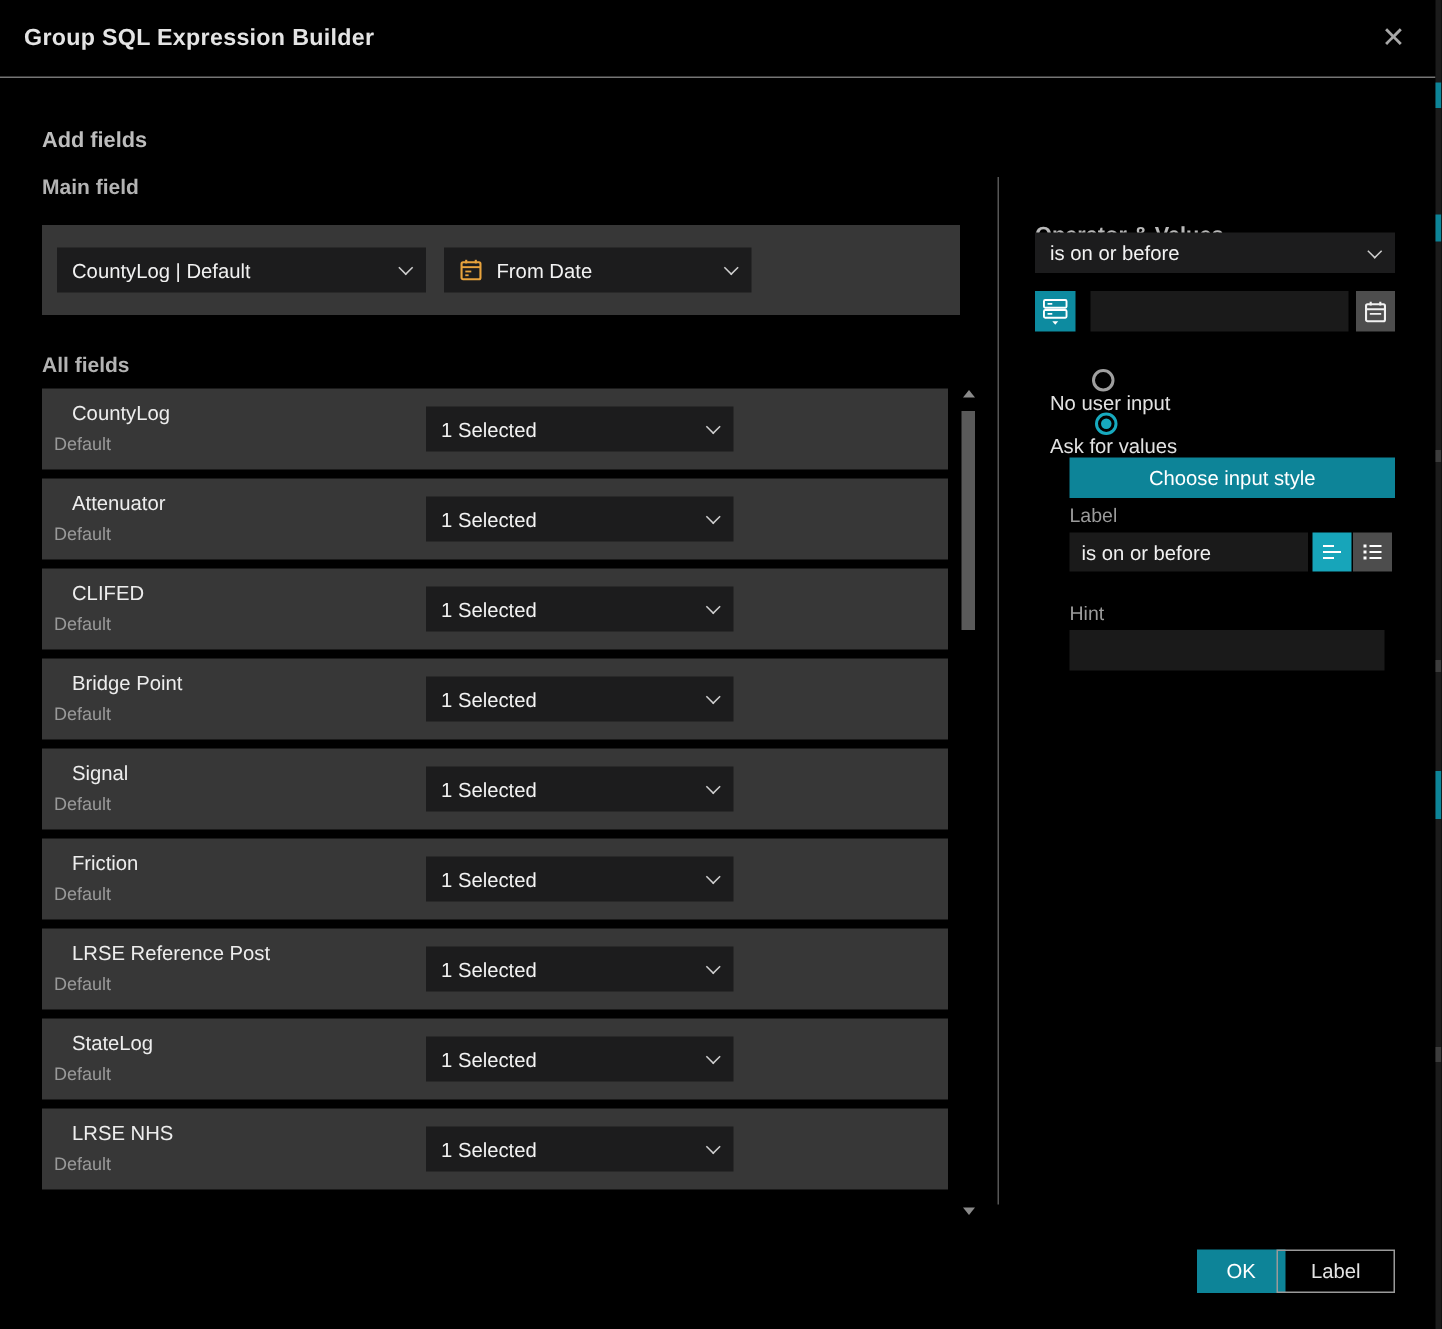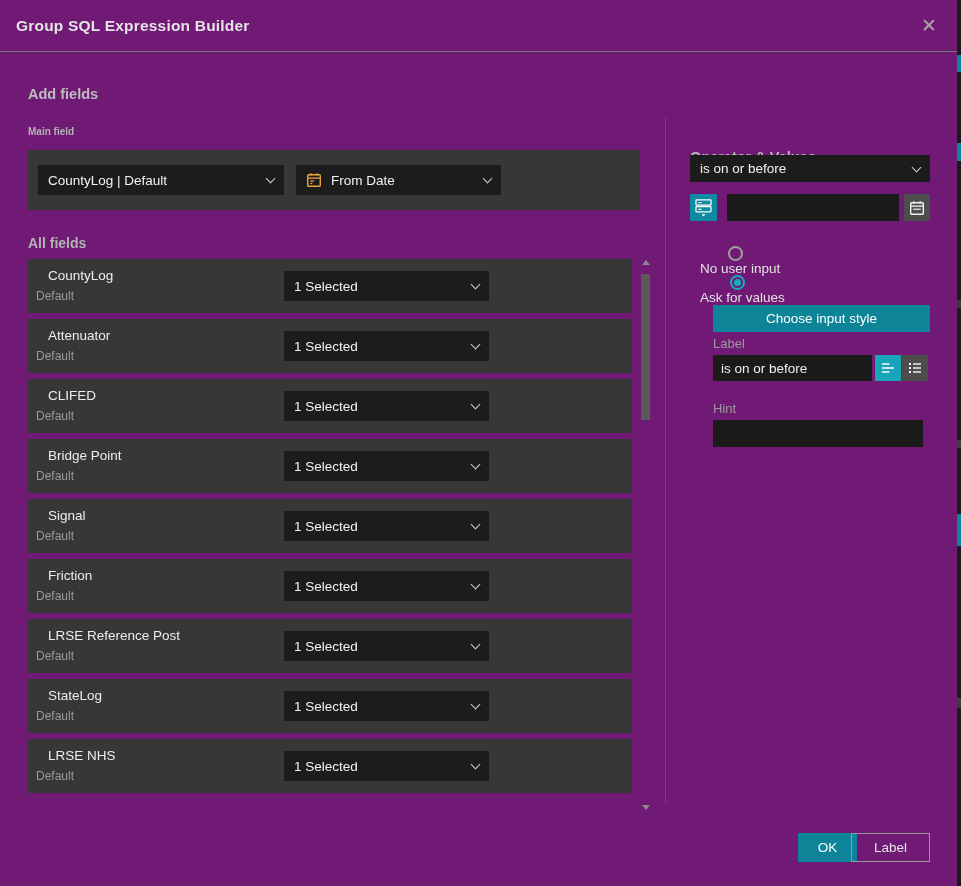--- a/index.html
+++ b/index.html
@@ -1,29 +1,29 @@
 <!DOCTYPE html>
 <html><head>
 <meta charset="utf-8">
 <style>
   * { margin:0; padding:0; box-sizing:border-box; }
   html,body { width:961px; height:886px; background:#1e1e1e; }
   body { font-family:"Liberation Sans", sans-serif; }
-  #app { position:relative; width:961px; height:886px; background:#701a75; overflow:hidden; }
+  #app { position:relative; width:961px; height:886px; background:#000000; overflow:hidden; }
 
   
   .dlg-header { position:absolute; left:0; top:0; width:957px; height:52px;
     border-bottom:1px solid #757575; display:flex; align-items:center; }
   .dlg-title { margin-left:16px; font-size:15.5px; font-weight:600; color:#e4e4e4; letter-spacing:.2px; }
   .dlg-close { position:absolute; right:16px; top:14px; width:24px; height:24px;
     color:#a8a8a8; font-size:19px; line-height:24px; text-align:center; cursor:pointer; font-weight:300; }
 
   
   .h-addfields { position:absolute; left:28px; top:86px;  font-size:14.5px; font-weight:bold; color:#bdbdbd; }
-  .h-mainfield { position:absolute; left:28px; top:126px; font-size:10px;   font-weight:bold; color:#b3b3b3; }
+  .h-mainfield { position:absolute; left:28px; top:116px; font-size:14px;   font-weight:bold; color:#b3b3b3; }
   .h-allfields { position:absolute; left:28px; top:235px; font-size:14px;   font-weight:bold; color:#b3b3b3; }
   .h-operator  { position:absolute; left:0;    top:6px;   font-size:14.5px; font-weight:bold; color:#b9b9b9;margin-top:25px; }
 
   
   .select { display:flex; align-items:center; background:#1c1c1d; color:#f2f2f2;
     font-size:13.5px; padding:0 10px; cursor:pointer; }
   .select .sel-text { white-space:nowrap; overflow:hidden; }
   .chev { width:7px; height:7px; border-right:1.6px solid #cfcfcf; border-bottom:1.6px solid #cfcfcf;
     transform:rotate(45deg); margin-left:auto; margin-top:-3px; flex:none; }
   .tbox { background:#1a1a1a; border:none; outline:none; color:#f0f0f0;

